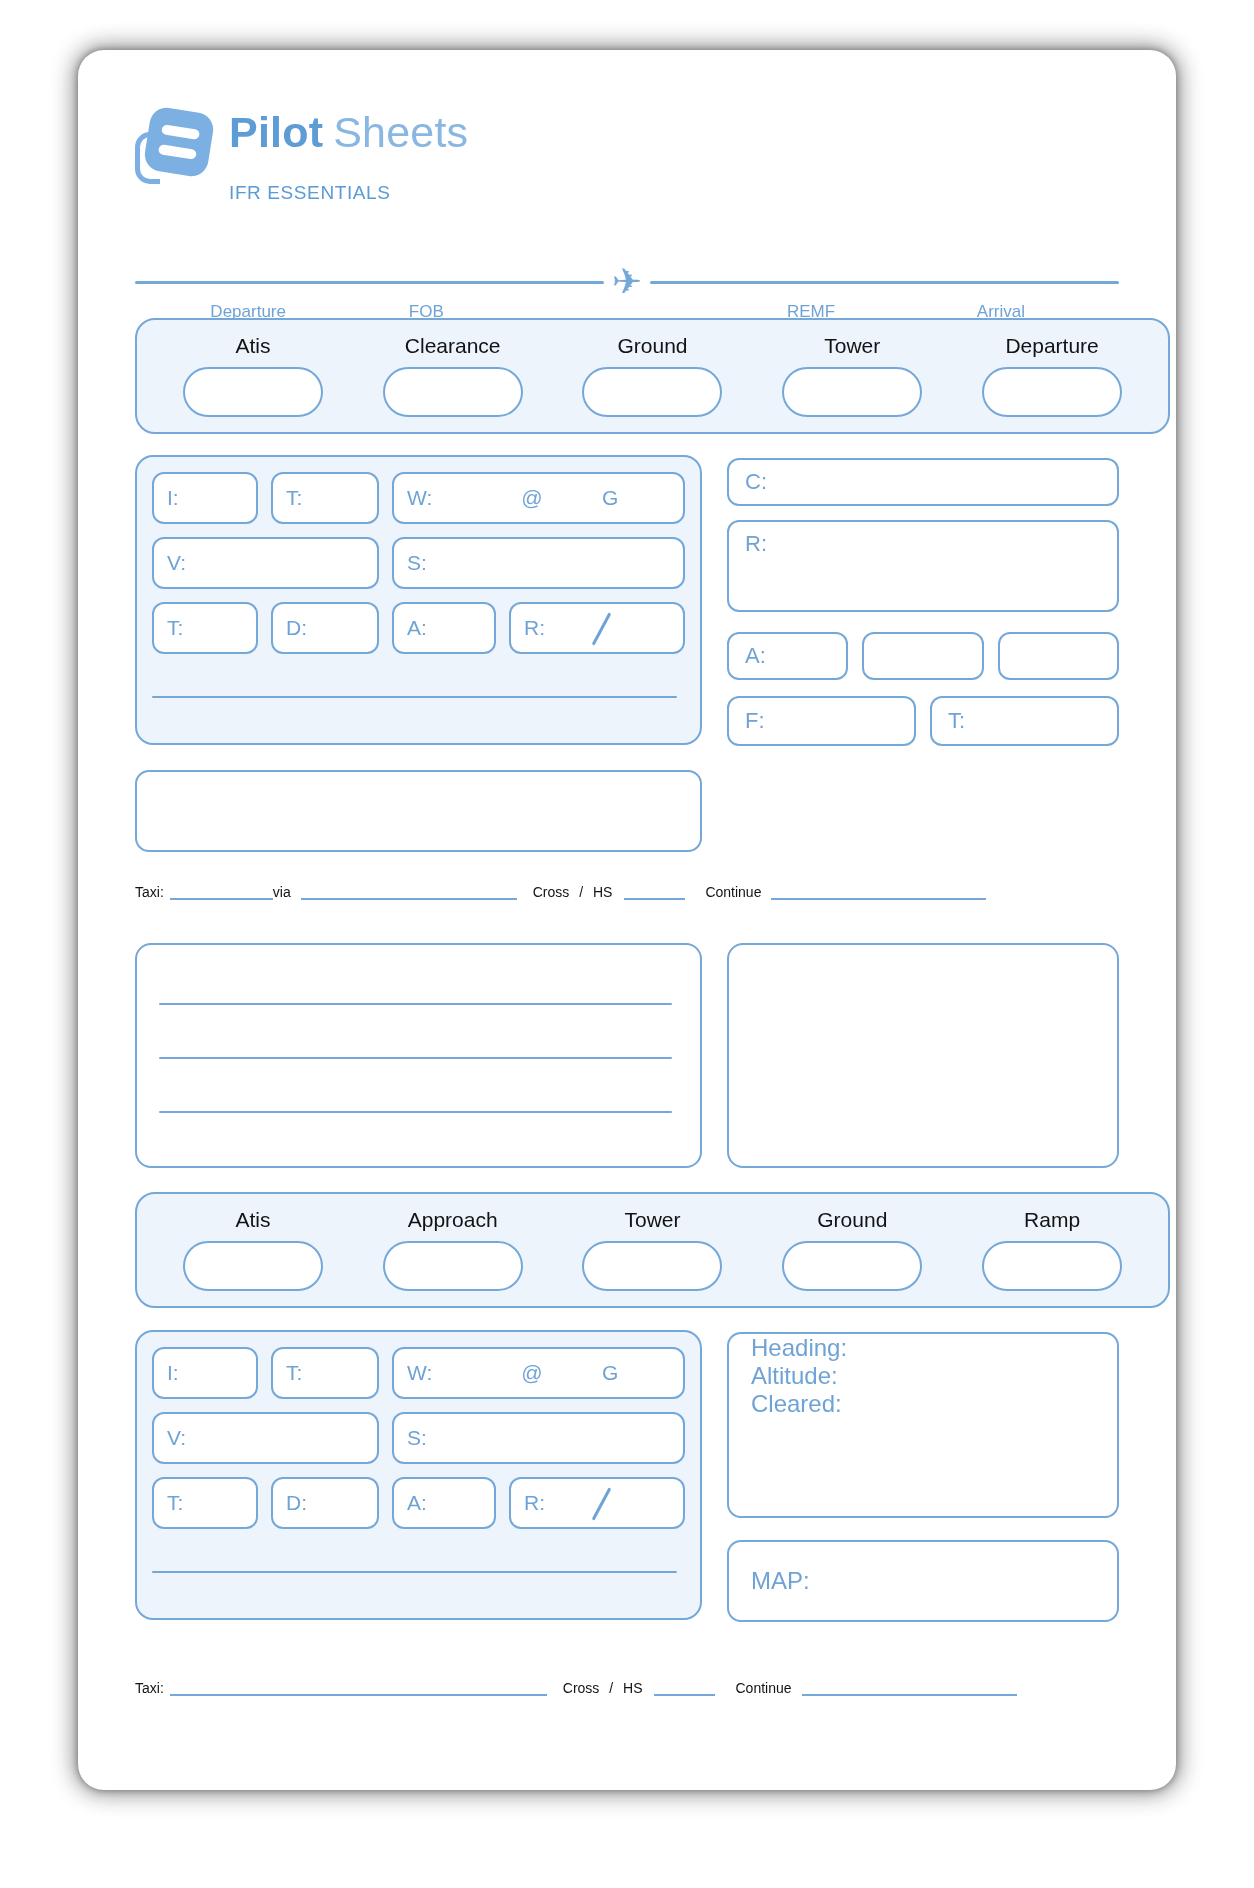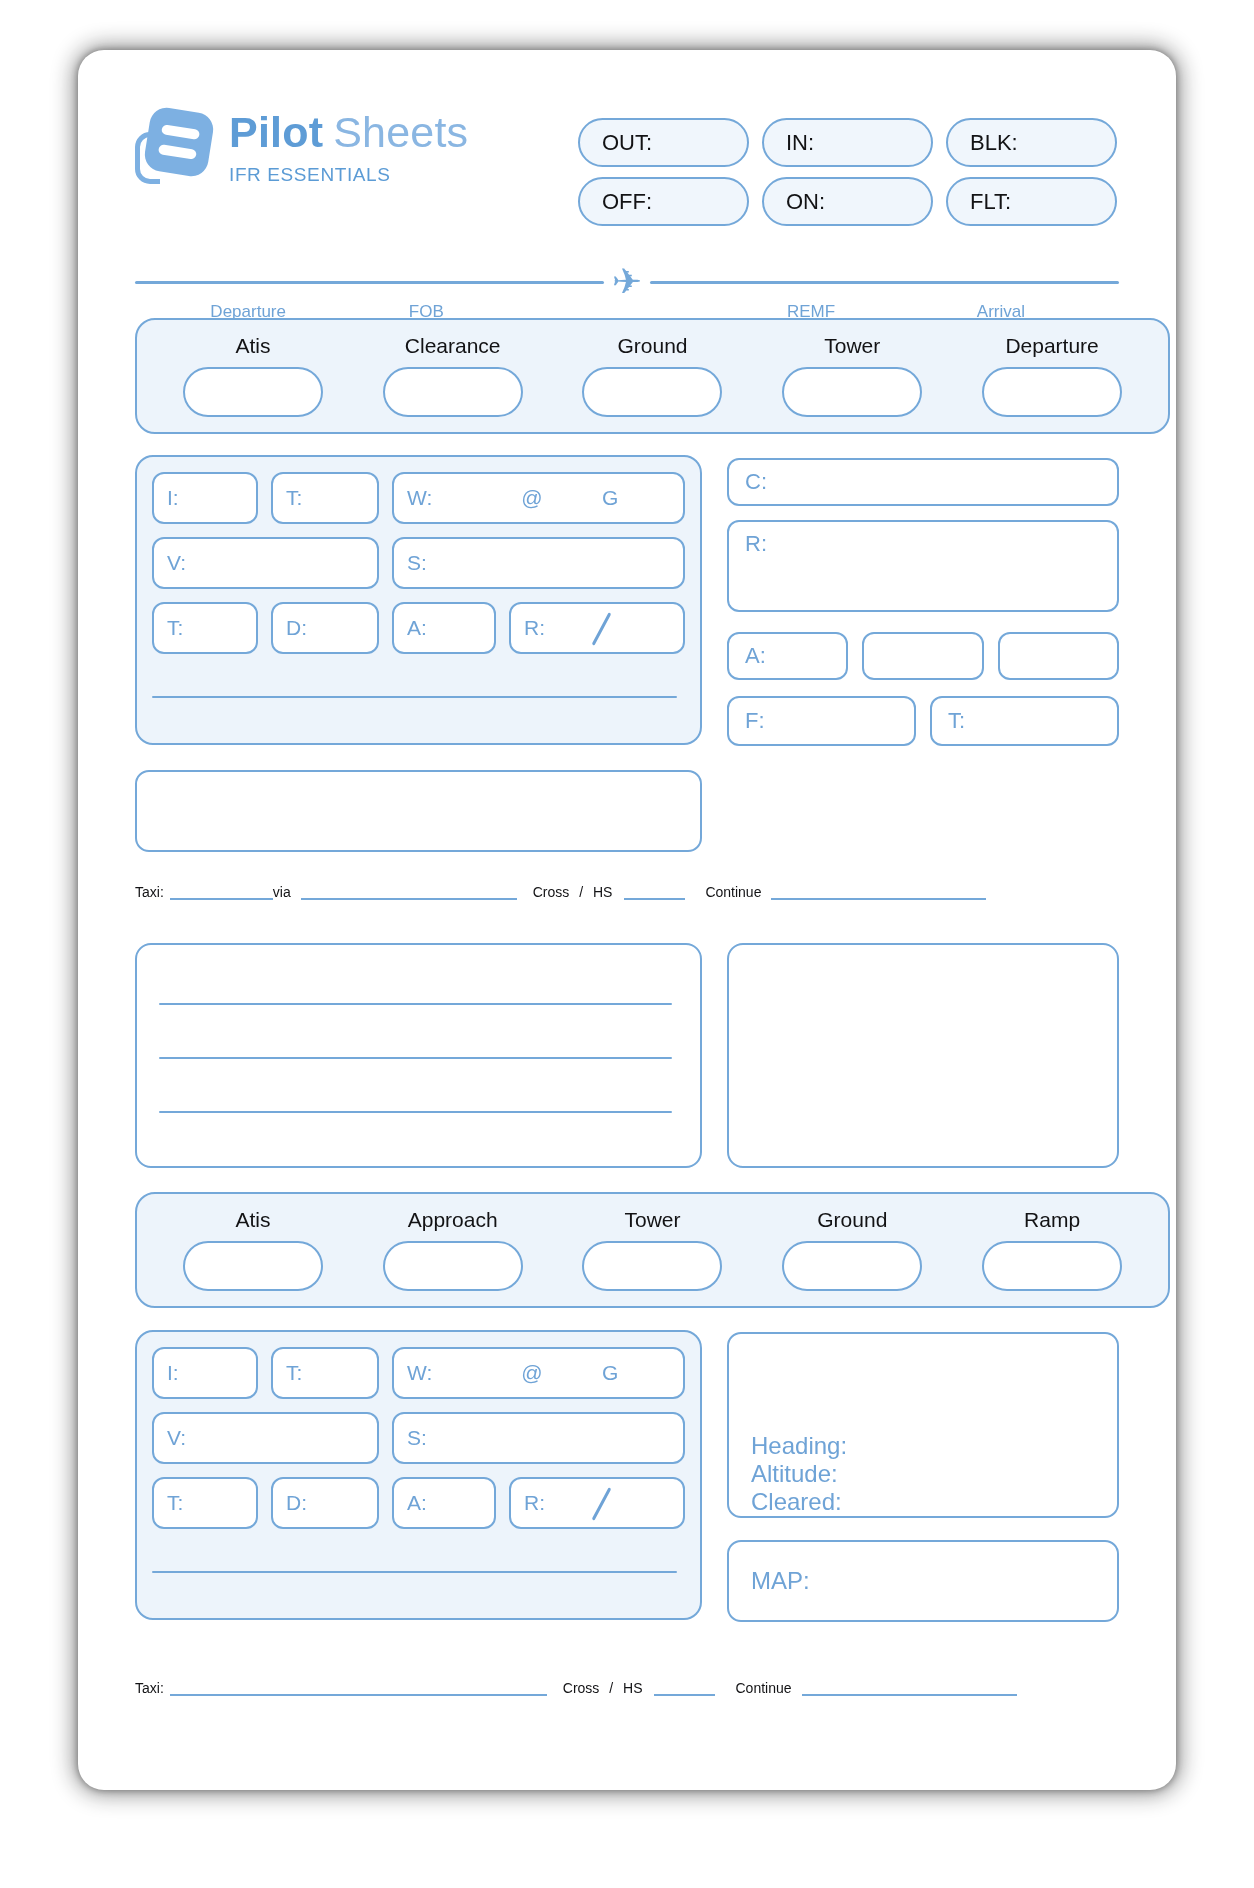--- a/index.html
+++ b/index.html
@@ -23,21 +23,21 @@
   
   .header-left{left:57px;top:56px;display:flex;gap:14px;align-items:flex-start}
   .logo-icon{position:relative;width:80px;height:92px;flex:0 0 auto}
   .logo-outline{position:absolute;left:0;top:26px;width:52px;height:52px;border:5px solid #7db0e2;border-radius:15px;clip-path:inset(-4px 52% -4px -4px)}
   .logo-square{position:absolute;left:12px;top:4px;width:64px;height:64px;background:#7db0e2;border-radius:17px;transform:rotate(9deg);display:flex;flex-direction:column;align-items:center;justify-content:center;gap:10px}
   .logo-square i{display:block;width:38px;height:10px;background:#fff;border-radius:6px}
   .brand-text{display:flex;flex-direction:column;}
   .brand-line{font-size:43px;line-height:52px;white-space:nowrap;letter-spacing:.2px}
   .brand-bold{color:var(--brand);font-weight:700}
   .brand-light{color:var(--brandlight);font-weight:400;margin-left:10px}
-  .brand-sub{margin-top:6px;font-size:19px;color:#5b9bd5;letter-spacing:.6px}
+  .brand-sub{margin-top:24px;font-size:19px;color:#5b9bd5;letter-spacing:.6px}
 
   .pill-grid{right:59px;top:68px;display:grid;grid-template-columns:repeat(3,171px);column-gap:13px;row-gap:10px}
   .tpill{height:49px;border:2px solid var(--bd);border-radius:25px;background:var(--pillbg);display:flex;align-items:center;padding-left:22px;font-size:22px;color:var(--dark)}
 
   
   .divider{left:57px;top:214px;width:984px}
   .divider-line{display:flex;align-items:center;height:36px}
   .divider-line .seg{flex:1;height:3px;background:var(--bd);border-radius:2px}
   .plane{margin:0 8px;font-size:36px;color:var(--bd);line-height:36px;font-family:"DejaVu Sans",sans-serif}
   .divider-labels{position:relative;height:24px;margin-top:2px;font-size:17px;color:var(--lbl)}
@@ -81,21 +81,21 @@
   .taxi2{left:57px;top:1616px;width:984px}
   .crosshs{word-spacing:6px}
 
   
   .mid-left{left:57px;top:893px;width:567px;height:225px;border:2px solid var(--bd);border-radius:16px;background:#fff;padding-top:58px}
   .mline{height:2px;background:var(--bd);border-radius:1px;margin:0 28px 0 22px}
   .mline + .mline{margin-top:52px}
   .mid-right{left:649px;top:893px;width:392px;height:225px;border:2px solid var(--bd);border-radius:16px;background:#fff}
 
   
-  .brief{left:649px;top:1282px;width:392px;height:186px;border-radius:14px;display:flex;flex-direction:column;justify-content:flex-end;padding-left:22px;font-size:24px}
+  .brief{left:649px;top:1282px;width:392px;height:186px;border-radius:14px;display:flex;flex-direction:column;justify-content:flex-start;padding-left:22px;font-size:24px}
   .map-box{left:649px;top:1490px;width:392px;height:82px;border-radius:14px;display:flex;align-items:center;padding-left:22px;font-size:24px}
 
   
   .footer{left:57px;top:1672px;width:984px;height:36px;position:absolute}
   .chk{position:absolute;top:2px;display:flex;align-items:center;gap:14px;font-size:21px;color:var(--dark)}
   .chk-circle{width:21px;height:21px;border:2.5px solid #5f9ed8;border-radius:50%;background:#fff;flex:0 0 auto}
   .copyright{position:absolute;right:0;top:8px;font-size:17px;color:#1d1d1f}
 </style>
 </head>
 <body>
@@ -111,40 +111,20 @@
         </div>
     </div>
     <div class="brand-text">
       <div class="brand-line">
         <span class="brand-bold">Pilot</span><span class="brand-light">Sheets</span>
       </div>
       <div class="brand-sub">IFR ESSENTIALS</div>
     </div>
   </div>
 
-  <div class="abs pill-grid">
-    <div class="tpill">
-        <span>OUT:</span>
-      </div>
-    <div class="tpill">
-        <span>IN:</span>
-      </div>
-    <div class="tpill">
-        <span>BLK:</span>
-      </div>
-    <div class="tpill">
-        <span>OFF:</span>
-      </div>
-    <div class="tpill">
-        <span>ON:</span>
-      </div>
-    <div class="tpill">
-        <span>FLT:</span>
-      </div>
-  </div>
 
   <div class="abs divider">
     <div class="divider-line">
       <div class="seg"></div>
       <div class="plane">✈</div>
       <div class="seg"></div>
     </div>
     <div class="divider-labels">
       <span style="left:11.5%">Departure</span>
       <span style="left:29.6%">FOB</span>

